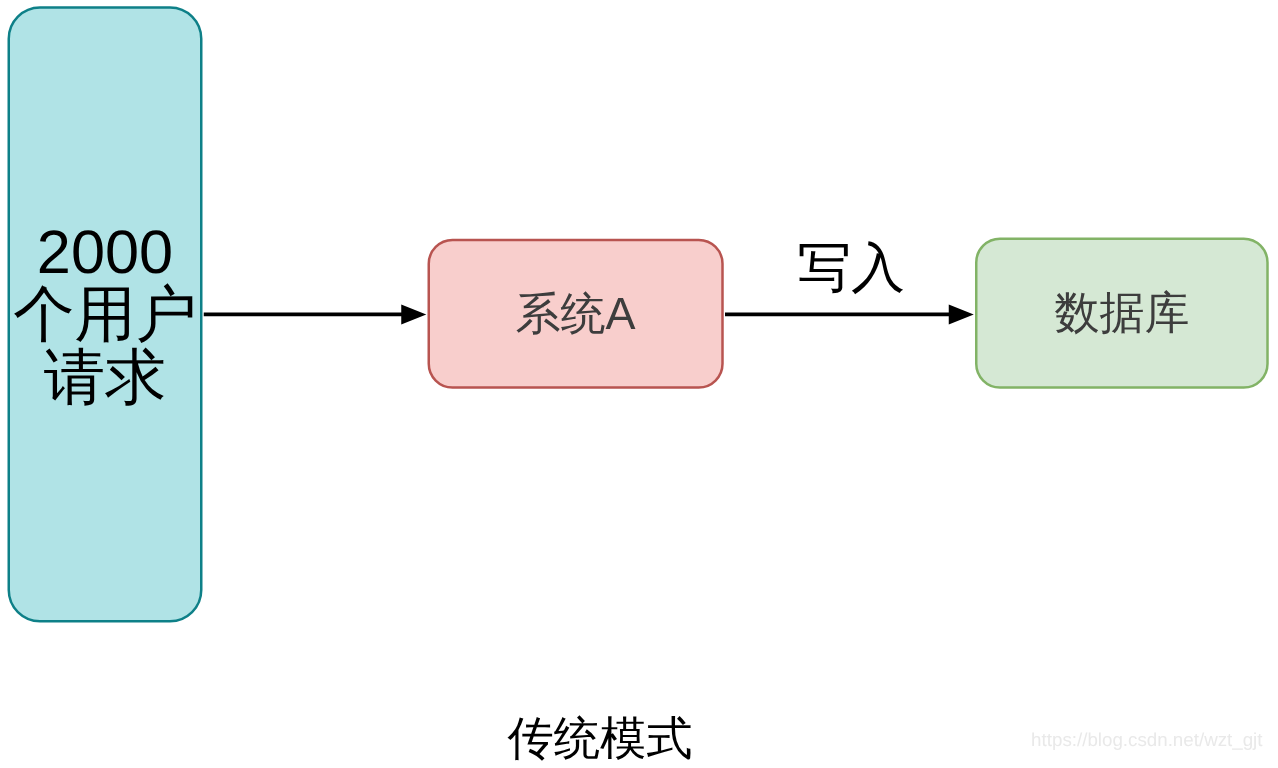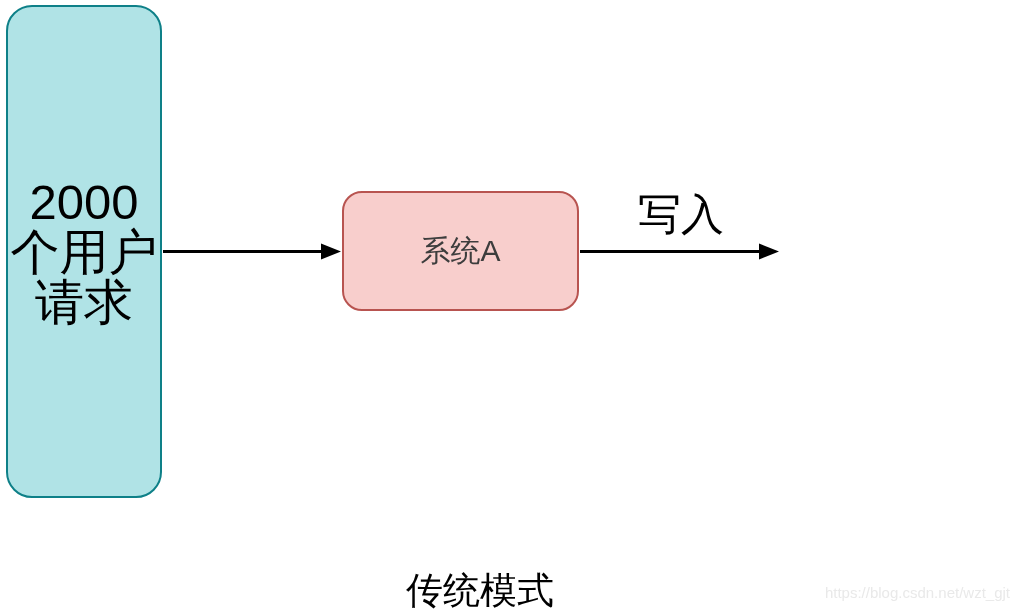--- a/index.html
+++ b/index.html
@@ -52,21 +52,21 @@
     left: 780px;
     top: 190px;
     width: 235px;
     height: 121px;
     background: #d5e8d4;
     border: 2px solid #82b366;
     border-radius: 20px;
   }
   .node-systema .node-label,
   .node-database .node-label {
-    font-size: 30px;
+    font-size: 36px;
     color: #3d3d3d;
   }
   .edges {
     position: absolute;
     left: 0;
     top: 0;
     width: 1022px;
     height: 614px;
     pointer-events: none;
   }
@@ -116,18 +116,21 @@
       <polygon points="779,251.5 759,243.5 759,259.5" fill="#000000"></polygon>
     </g>
   </svg>
 
   <div class="node node-systema">
     <span class="node-label">系统A</span>
   </div>
 
   <div class="edge-label">写入</div>
 
+  <div class="node node-database">
+    <span class="node-label">数据库</span>
+  </div>
 
   <div class="diagram-title">传统模式</div>
 
   <div class="watermark">https://blog.csdn.net/wzt_gjt</div>
 
 </div>
 
 </body></html>

